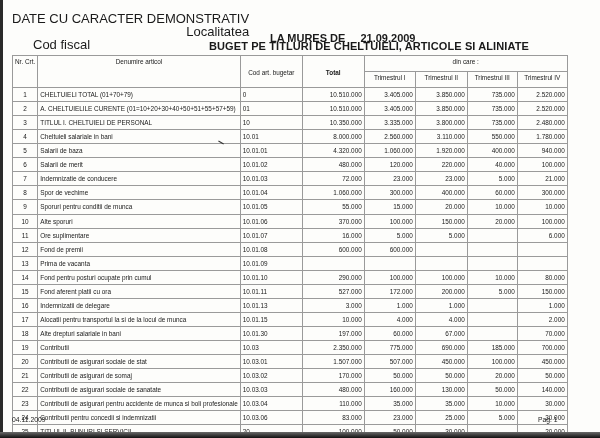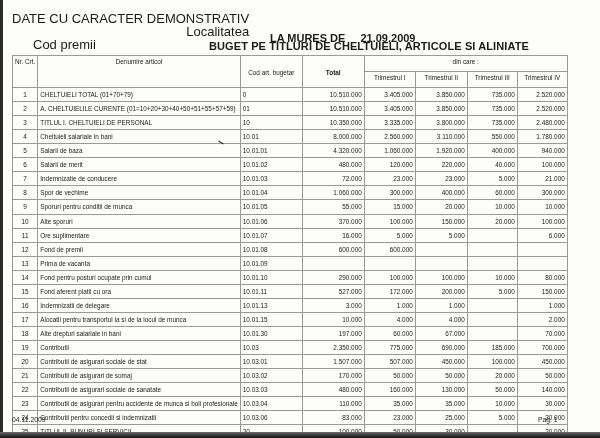--- a/index.html
+++ b/index.html
@@ -59,21 +59,21 @@
   }
 </style>
 </head>
 <body>
 
 <div class="left-edge"></div>
 
 <div class="hdr-left">
   <div class="l1">DATE CU CARACTER DEMONSTRATIV</div>
   <div class="l2">Localitatea</div>
-  <div class="l3">Cod premii</div>
+  <div class="l3">Cod fiscal</div>
 </div>
 
 <div class="title">BUGET PE TITLURI DE CHELTUIELI,  ARTICOLE SI ALINIATE</div>
 <div class="subtitle">
   <span>LA MURES DE</span>
   <span class="date">21.09.2009</span>
 </div>
 
 <table class="budget">
   <colgroup>

